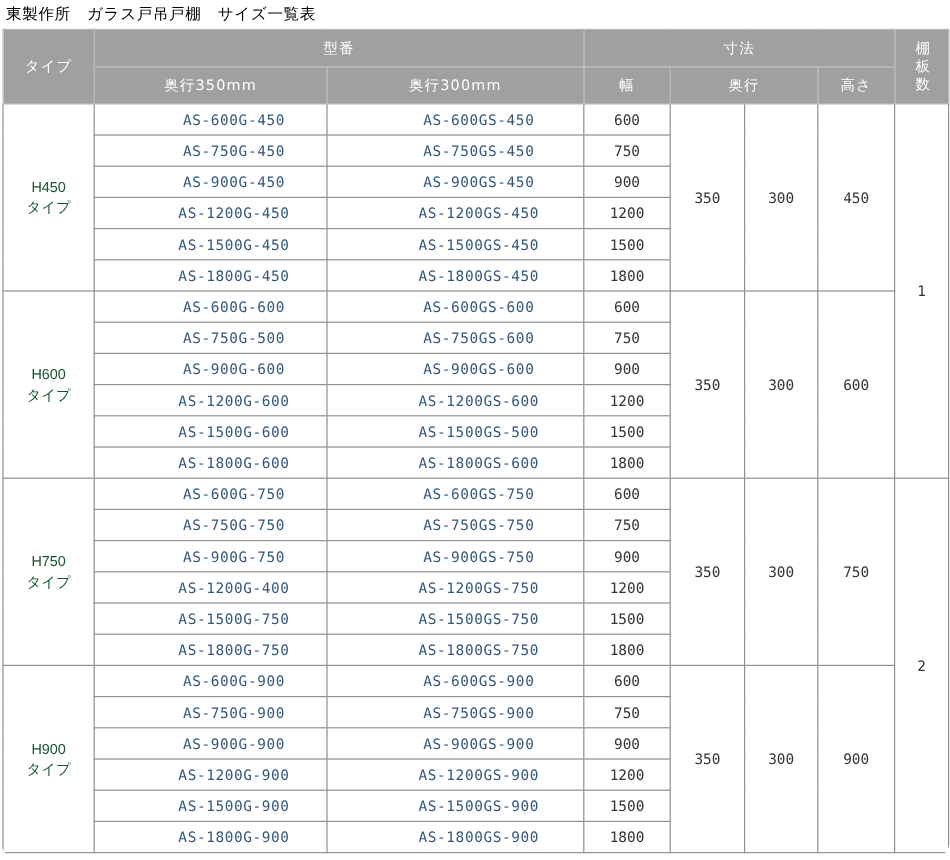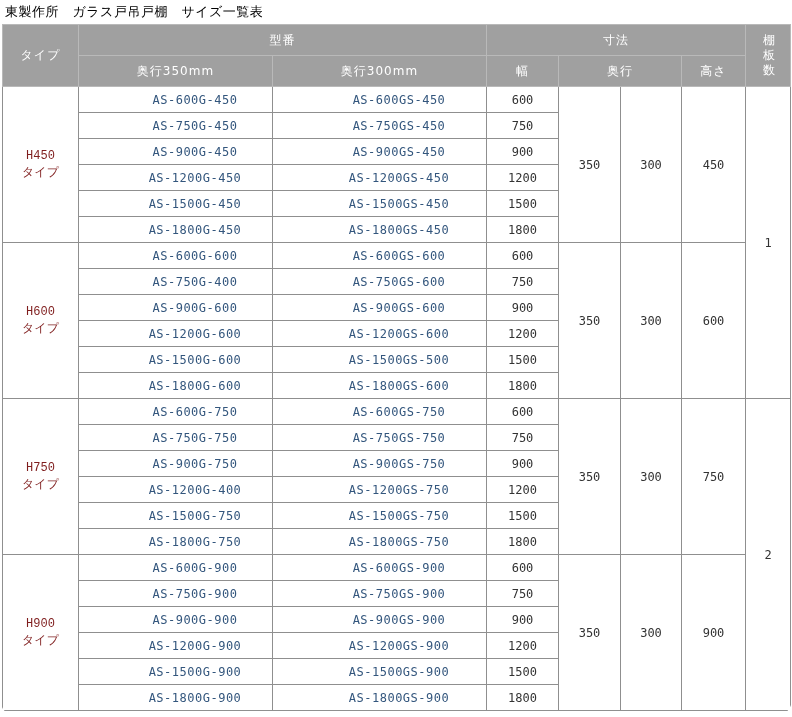--- a/index.html
+++ b/index.html
@@ -42,23 +42,23 @@
     height: 25px;
     text-align: center;
     vertical-align: middle;
     padding: 0;
     background: #ffffff;
     font-family: "DejaVu Sans Mono", "DejaVu Sans", monospace;
   }
   td.model { color: #33567d; letter-spacing: 0.5px; padding-left: 39px; }
   td.num   { color: #333333; }
   td.type-cell {
-    color: #7f1d1d;
+    color: #14532d;
     line-height: 17px;
-    font-family: Liberation Mono, monospace;
+    font-family: Liberation Sans, sans-serif;
   }
   .vstack {
     width: 14px;
     margin: 0 auto;
     word-break: break-all;
     line-height: 15px;
     letter-spacing: 0;
     text-align: right;
   }
 </style>
@@ -137,21 +137,21 @@
       <tr>
         <td class="type-cell" rowspan="6"><span>H600</span><br><span>タイプ</span></td>
         <td class="model">AS-600G-600</td>
         <td class="model">AS-600GS-600</td>
         <td class="num">600</td>
         <td class="num" rowspan="6">350</td>
         <td class="num" rowspan="6">300</td>
         <td class="num" rowspan="6">600</td>
       </tr>
       <tr>
-        <td class="model">AS-750G-400</td>
+        <td class="model">AS-750G-500</td>
         <td class="model">AS-750GS-600</td>
         <td class="num">750</td>
       </tr>
       <tr>
         <td class="model">AS-900G-600</td>
         <td class="model">AS-900GS-600</td>
         <td class="num">900</td>
       </tr>
       <tr>
         <td class="model">AS-1200G-600</td>

